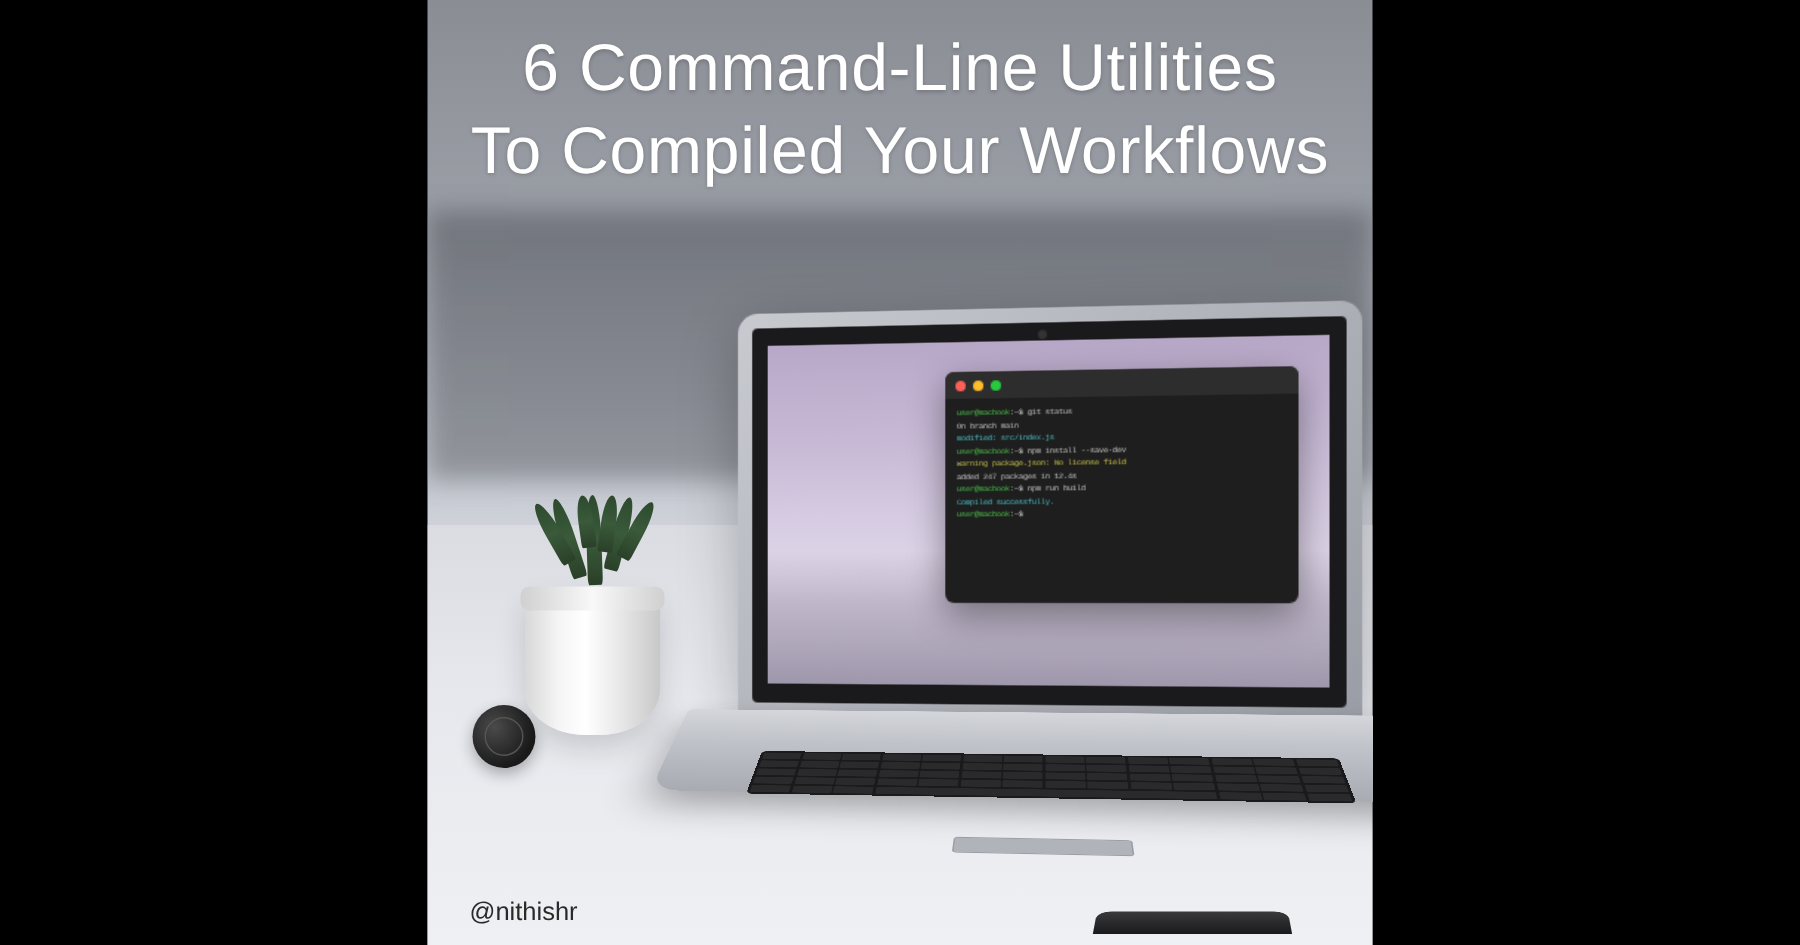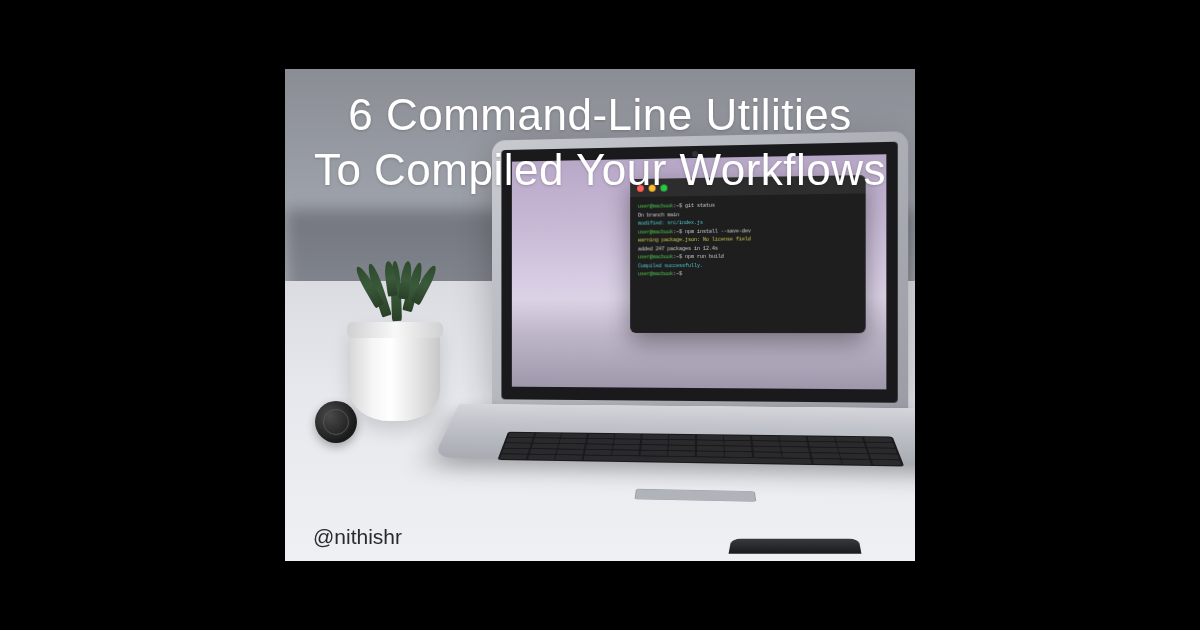--- a/index.html
+++ b/index.html
@@ -12,21 +12,21 @@
       height: 630px;
       background: #000;
       display: flex;
       justify-content: center;
       align-items: center;
       overflow: hidden;
       font-family: 'Segoe UI', Tahoma, Geneva, Verdana, sans-serif;
     }
     .card {
       width: 630px;
-      height: 492px;
+      height: 630px;
       position: relative;
       background: linear-gradient(180deg, #8a8d94 0%, #9ca0a8 25%, #b8bcc5 45%, #d8dbe2 60%, #e8eaef 75%, #f0f1f4 100%);
       overflow: hidden;
     }
     .sofa {
       position: absolute;
       top: 140px;
       left: 0;
       right: 0;
       height: 180px;
@@ -295,21 +295,21 @@
       background: linear-gradient(180deg, #3a3a3c 0%, #1a1a1c 100%);
       border-radius: 10px 10px 0 0;
       transform: perspective(600px) rotateX(60deg);
       z-index: 3;
     }
     .attribution {
       position: absolute;
       bottom: 12px;
       left: 28px;
       color: #2a2a2a;
-      font-size: 21px;
+      font-size: 17px;
       font-weight: 500;
       z-index: 50;
     }
   </style>
 </head>
 <body>
 
 <div class="card">
   <div class="sofa"></div>
   <div class="table-surface"></div>

